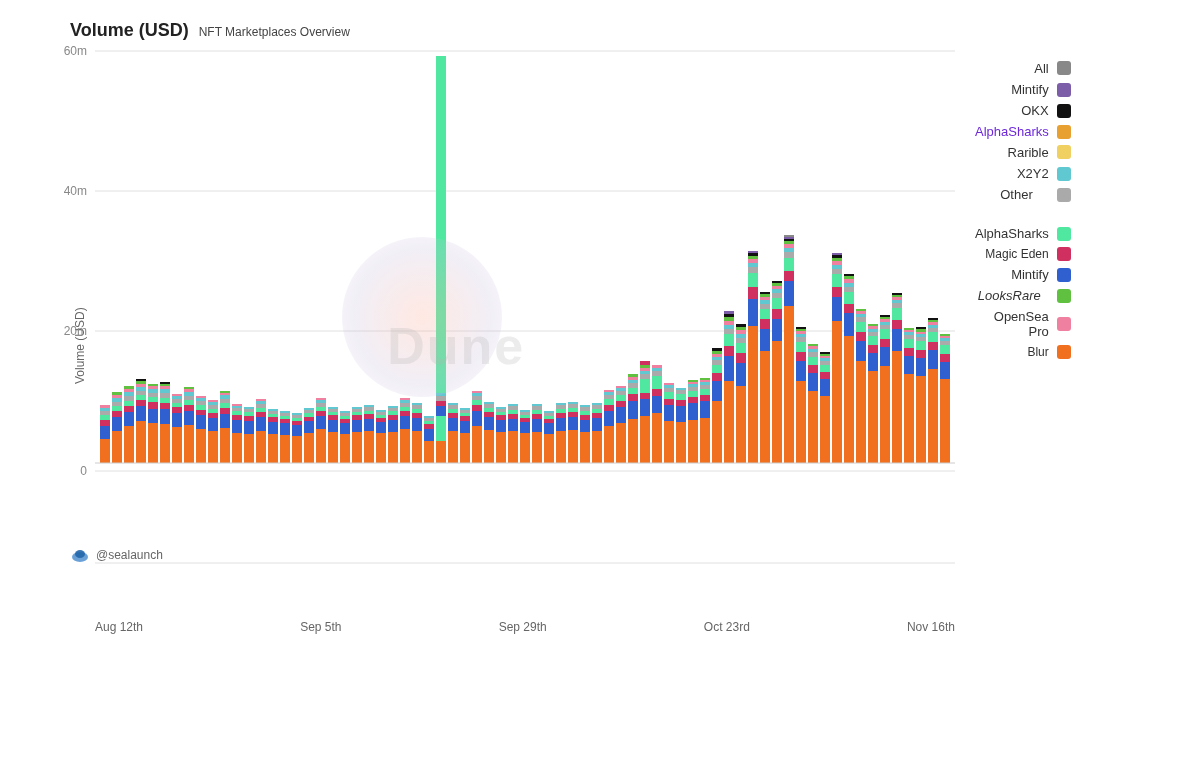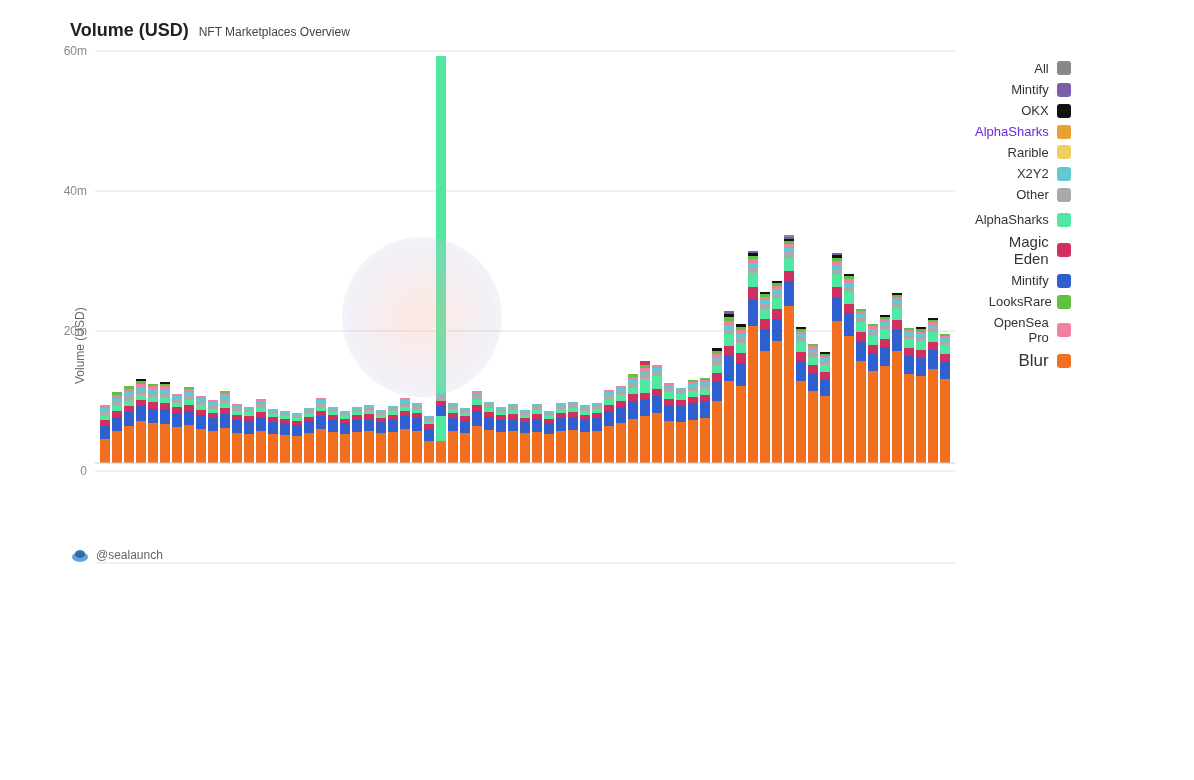--- a/index.html
+++ b/index.html
@@ -87,20 +87,21 @@
   </div>
 
   <div style="display:flex; flex-direction:row; height:590px; width:960px; position:relative;">
 
     <div class="y-axis-label">
       <span>Volume (USD)</span>
     </div>
 
     <div style="flex:1; position:relative;">
       <div class="dune-circle"></div>
+      <div class="dune-watermark">Dune</div>
 
       <svg viewBox="0 0 860 560" width="860" height="560" style="overflow:visible;">
 
         <line x1="0" y1="0" x2="860" y2="0" stroke="#e0e0e0" stroke-width="1"></line>
         <line x1="0" y1="140" x2="860" y2="140" stroke="#e0e0e0" stroke-width="1"></line>
         <line x1="0" y1="280" x2="860" y2="280" stroke="#e0e0e0" stroke-width="1"></line>
         <line x1="0" y1="420" x2="860" y2="420" stroke="#e0e0e0" stroke-width="1"></line>
         <line x1="0" y1="512" x2="860" y2="512" stroke="#e0e0e0" stroke-width="1"></line>
 
         <text x="-8" y="4" text-anchor="end" font-size="12" fill="#888">60m</text>
@@ -785,20 +786,27 @@
           <rect x="0" y="290" width="10" height="4" fill="#AAAAAA"></rect>
           <rect x="0" y="287" width="10" height="3" fill="#60C8D0"></rect>
           <rect x="0" y="285" width="10" height="2" fill="#F080A0"></rect>
           <rect x="0" y="283" width="10" height="2" fill="#60C040"></rect>
         </g>
 
         <line x1="0" y1="412" x2="860" y2="412" stroke="#ccc" stroke-width="1"></line>
       </svg>
 
       
+      <div style="display:flex; justify-content:space-between; width:860px; margin-top:5px; font-size:12px; color:#666;">
+        <span>Aug 12th</span>
+        <span>Sep 5th</span>
+        <span>Sep 29th</span>
+        <span>Oct 23rd</span>
+        <span>Nov 16th</span>
+      </div>
     </div>
 
     <div style="width:190px; margin-left:20px; padding-top:10px;">
       <div id="legend-container">
           <div style="display: flex; align-items: flex-start; justify-content: flex-end; gap: 8px; font-size: 13px; color: rgb(51, 51, 51); margin-bottom: 6px;">
             <span style="text-align: right;">All</span>
             <div style="width: 14px; height: 14px; border-radius: 3px; background: rgb(136, 136, 136); flex-shrink: 0;"></div>
           </div>
           <div style="display: flex; align-items: center; justify-content: flex-end; gap: 8px; font-size: 13px; color: rgb(51, 51, 51); margin-bottom: 6px;">
             <span style="text-align: right; margin-left: 19px;">Mintify</span>
@@ -813,45 +821,45 @@
             <div style="width: 14px; height: 14px; border-radius: 3px; background: rgb(232, 160, 48); flex-shrink: 0;"></div>
           </div>
           <div style="display: flex; justify-content: flex-end; gap: 8px; font-size: 13px; color: rgb(51, 51, 51); margin-bottom: 6px;">
             <span style="text-align: right;">Rarible</span>
             <div style="width: 14px; height: 14px; border-radius: 3px; background: rgb(240, 208, 96); flex-shrink: 0;"></div>
           </div>
           <div style="display: flex; align-items: center; justify-content: flex-end; gap: 8px; font-size: 13px; color: rgb(51, 51, 51); margin-bottom: 6px;">
             <span style="text-align: right;">X2Y2</span>
             <div style="width: 14px; height: 14px; border-radius: 3px; background: rgb(96, 200, 208); flex-shrink: 0;"></div>
           </div>
-          <div style="display: flex; align-items: center; justify-content: flex-end; gap: 8px; font-size: 13px; color: rgb(51, 51, 51); margin-bottom: 10px;">
+          <div style="display: flex; align-items: center; justify-content: flex-end; gap: 24px; font-size: 13px; color: rgb(51, 51, 51); margin-bottom: 24px;">
             <span style="text-align: right;">Other</span>
             <div style="width: 14px; height: 14px; border-radius: 3px; background: rgb(170, 170, 170); flex-shrink: 0;"></div>
           </div>
           <div style="display: flex; align-items: center; justify-content: flex-end; gap: 8px; font-size: 13px; color: rgb(51, 51, 51); margin-bottom: 6px;">
             <span style="text-align: right;">AlphaSharks</span>
             <div style="width: 14px; height: 14px; border-radius: 3px; background: rgb(80, 232, 160); flex-shrink: 0;"></div>
           </div>
-          <div style="display: flex; align-items: center; gap: 8px; font-size: 15px; color: rgb(51, 51, 51); margin-bottom: 6px;">
+          <div style="display: flex; align-items: center; justify-content: flex-end; gap: 8px; font-size: 12px; color: rgb(51, 51, 51); margin-bottom: 6px;">
             <span style="text-align: right;">Magic Eden</span>
             <div style="width: 14px; height: 14px; border-radius: 3px; background: rgb(208, 48, 96); flex-shrink: 0;"></div>
           </div>
           <div style="display: flex; align-items: center; justify-content: flex-end; gap: 8px; font-size: 13px; color: rgb(51, 51, 51); margin-bottom: 6px;">
             <span style="text-align: right;">Mintify</span>
             <div style="width: 14px; height: 14px; border-radius: 3px; background: rgb(48, 96, 208); flex-shrink: 0;"></div>
           </div>
-          <div style="display: flex; align-items: center; justify-content: flex-end; gap: 5px; font-size: 13px; color: rgb(51, 51, 51); margin-bottom: 6px;">
+          <div style="display: flex; align-items: center; justify-content: flex-end; gap: 16px; font-size: 13px; color: rgb(51, 51, 51); margin-bottom: 6px; font-style: italic;">
             <span style="text-align: right;">LooksRare</span>
             <div style="width: 14px; height: 14px; border-radius: 3px; background: rgb(96, 192, 64); flex-shrink: 0;"></div>
           </div>
           <div style="display: flex; align-items: center; justify-content: flex-end; gap: 8px; font-size: 13px; color: rgb(51, 51, 51); margin-bottom: 6px;">
             <span style="text-align: right;">OpenSea Pro</span>
             <div style="width: 14px; height: 14px; border-radius: 3px; background: rgb(240, 128, 160); flex-shrink: 0;"></div>
           </div>
-          <div style="display: flex; align-items: center; justify-content: flex-end; gap: 8px; font-size: 17px; color: rgb(51, 51, 51); margin-bottom: 18px;">
+          <div style="display: flex; align-items: center; justify-content: flex-end; gap: 8px; font-size: 12px; color: rgb(51, 51, 51); margin-bottom: 18px;">
             <span style="text-align: right;">Blur</span>
             <div style="width: 14px; height: 14px; border-radius: 3px; background: rgb(240, 112, 32); flex-shrink: 0;"></div>
           </div>
         </div>
     </div>
   </div>
 
   <div class="footer">
     <svg width="20" height="20" viewBox="0 0 20 20">
       <ellipse cx="10" cy="12" rx="8" ry="5" fill="#4488cc" opacity="0.8"></ellipse>

